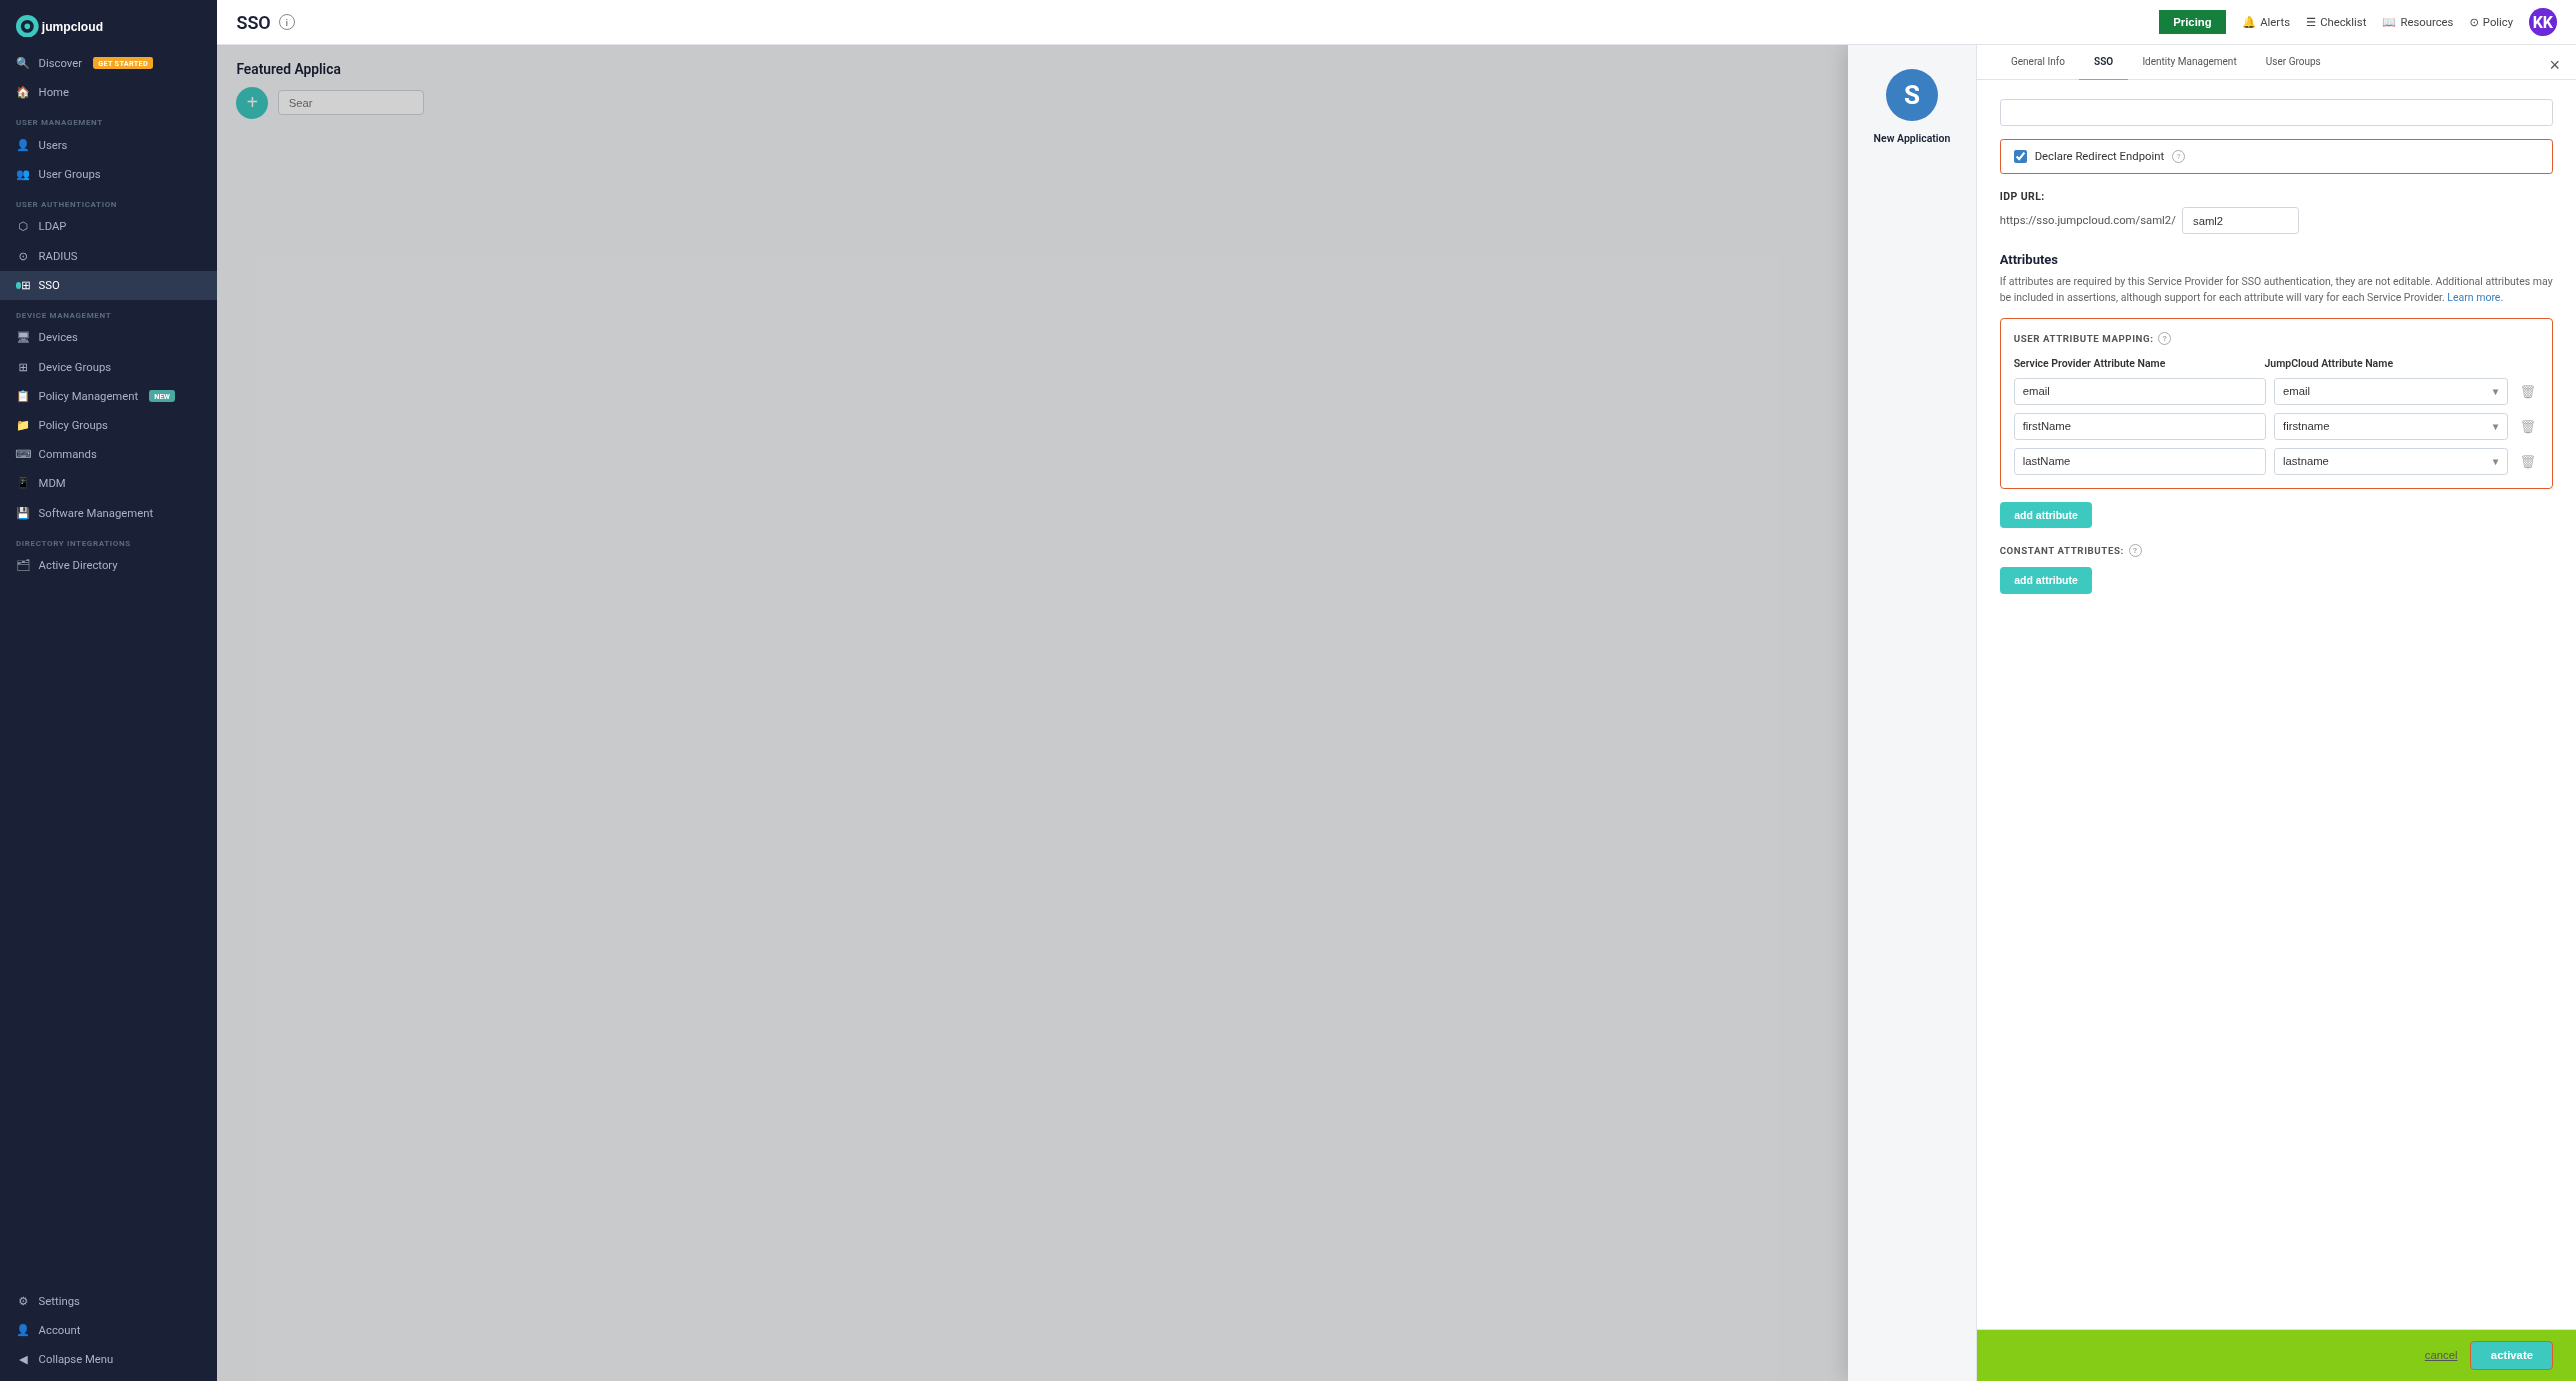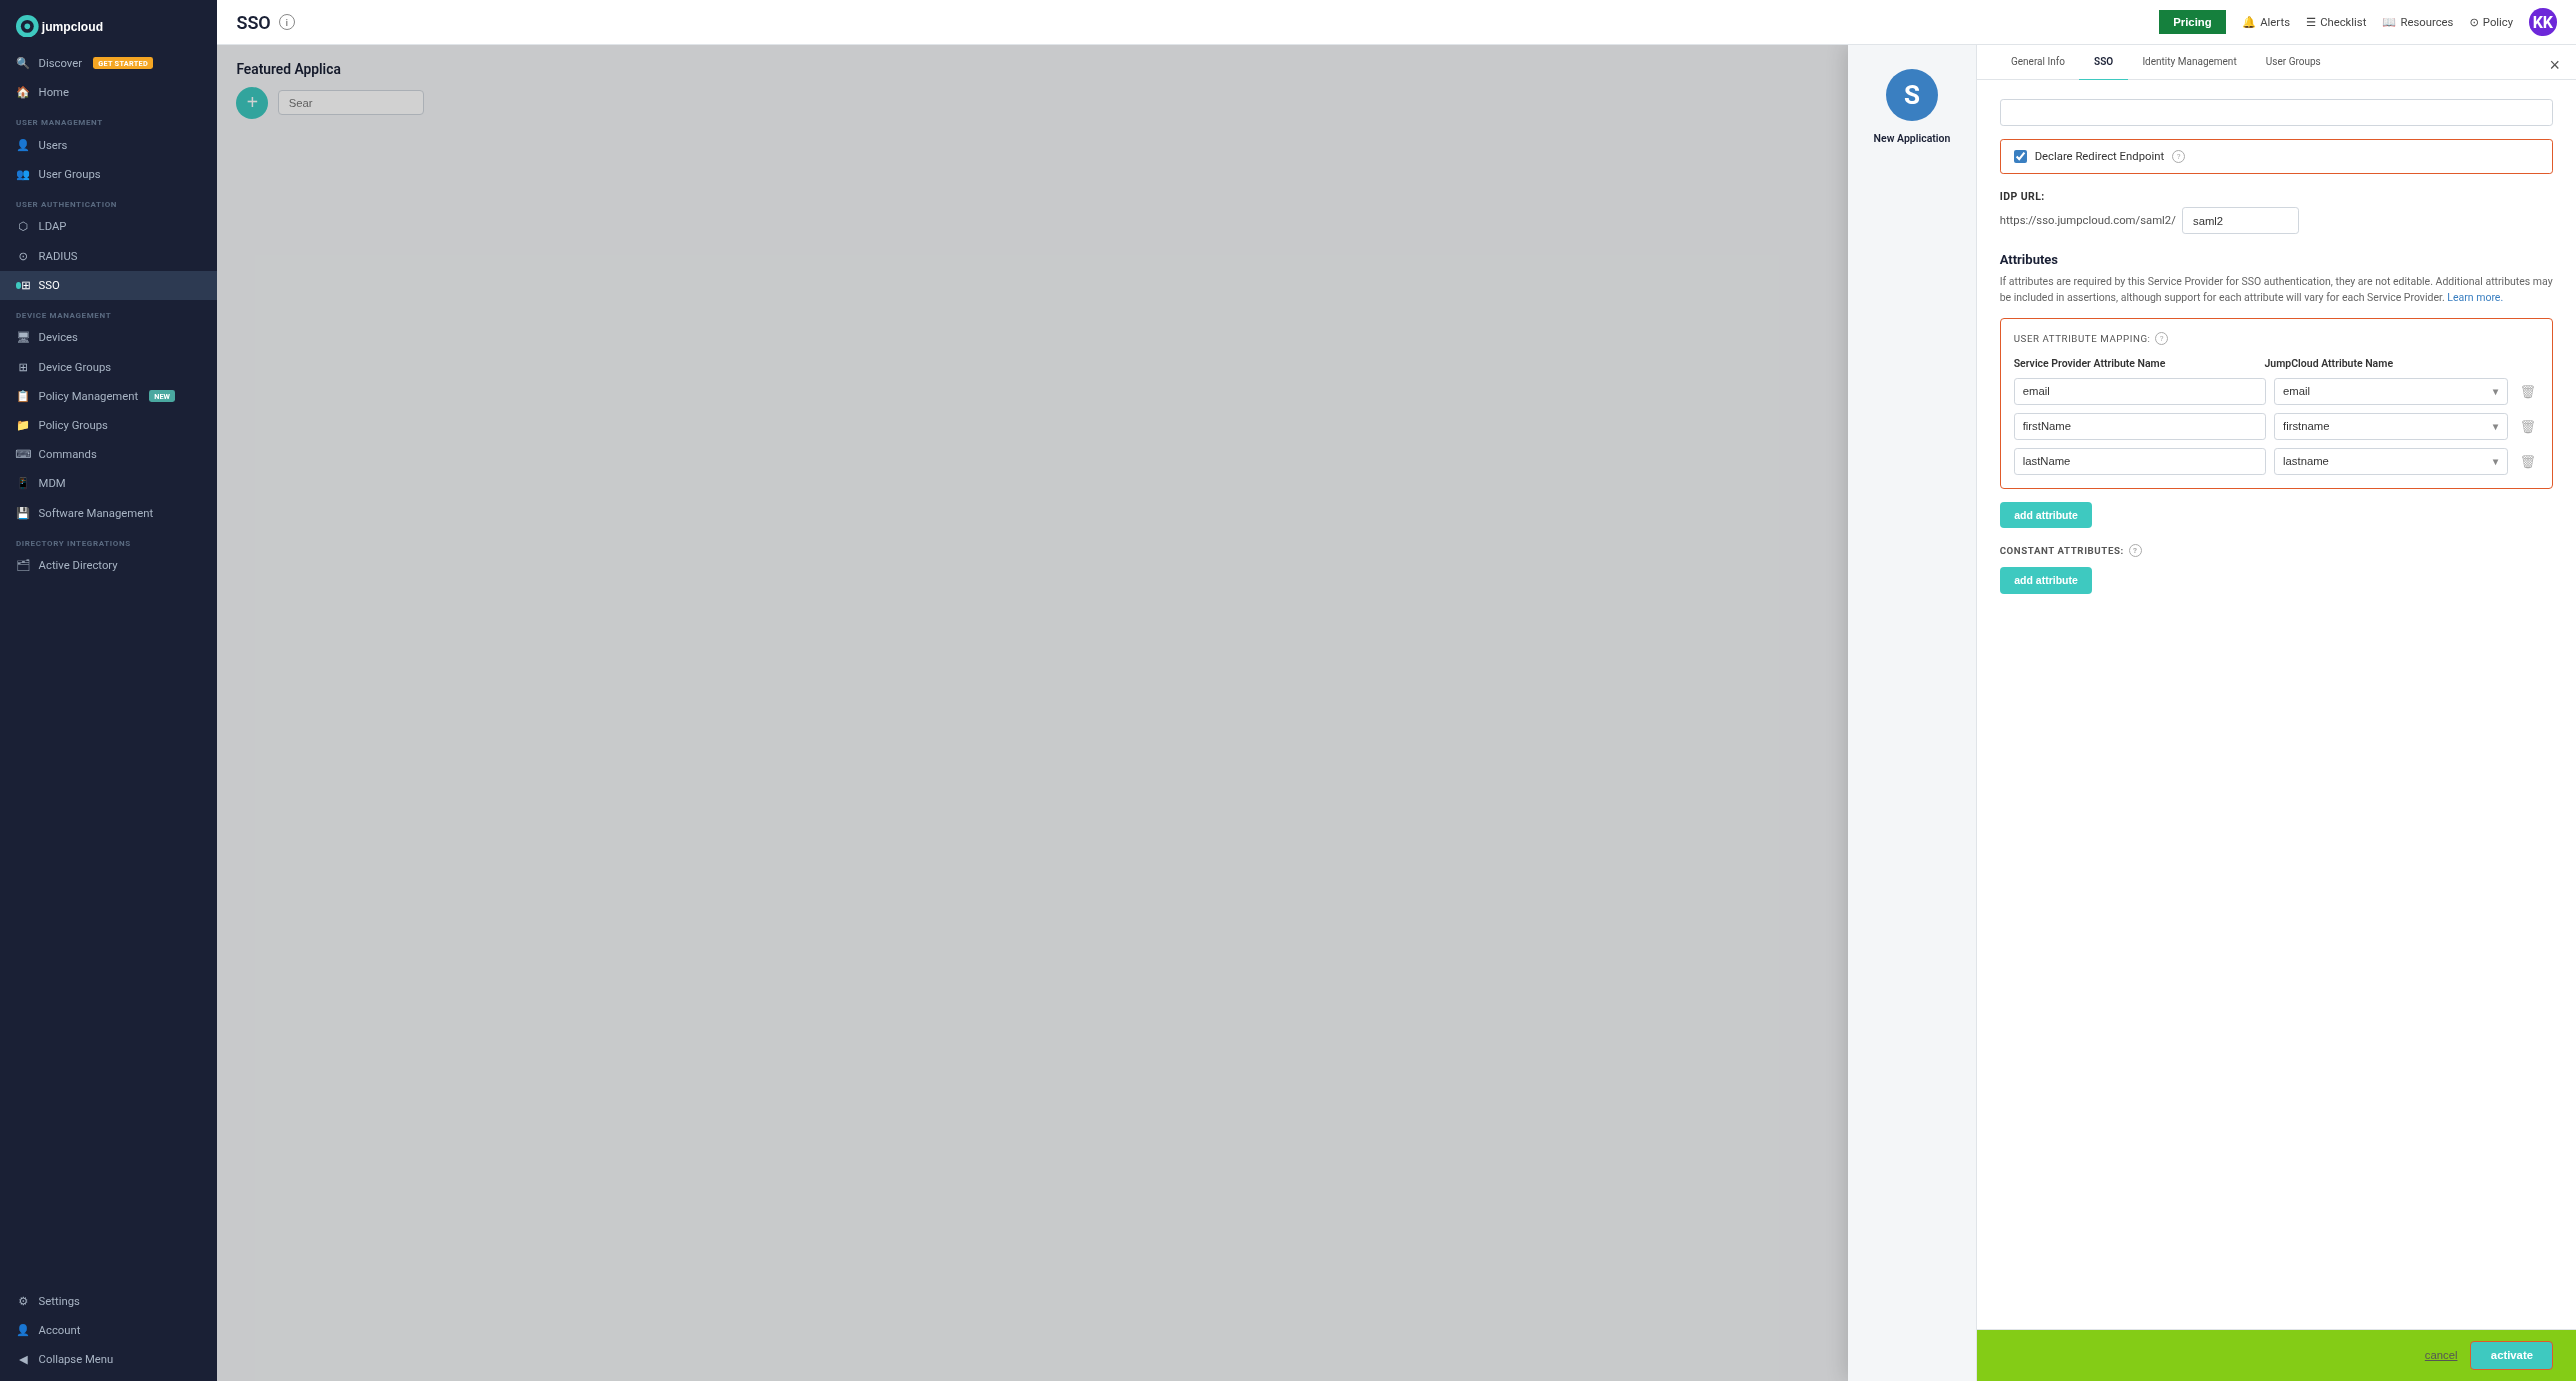--- a/index.html
+++ b/index.html
@@ -351,21 +351,21 @@
 
     
     .mapping-box {
       border: 1.6px solid #e05a2a;
       border-radius: 4px;
       padding: 13px;
       margin-bottom: 13px;
     }
     .mapping-title {
       font-size: 9.7px;
-      font-weight: 400;
+      font-weight: 700;
       color: #555;
       text-transform: uppercase;
       letter-spacing: 0.06em;
       margin-bottom: 11.3px;
       display: flex;
       align-items: center;
       gap: 4.9px;
     }
     .mapping-header-row {
       display: flex;

